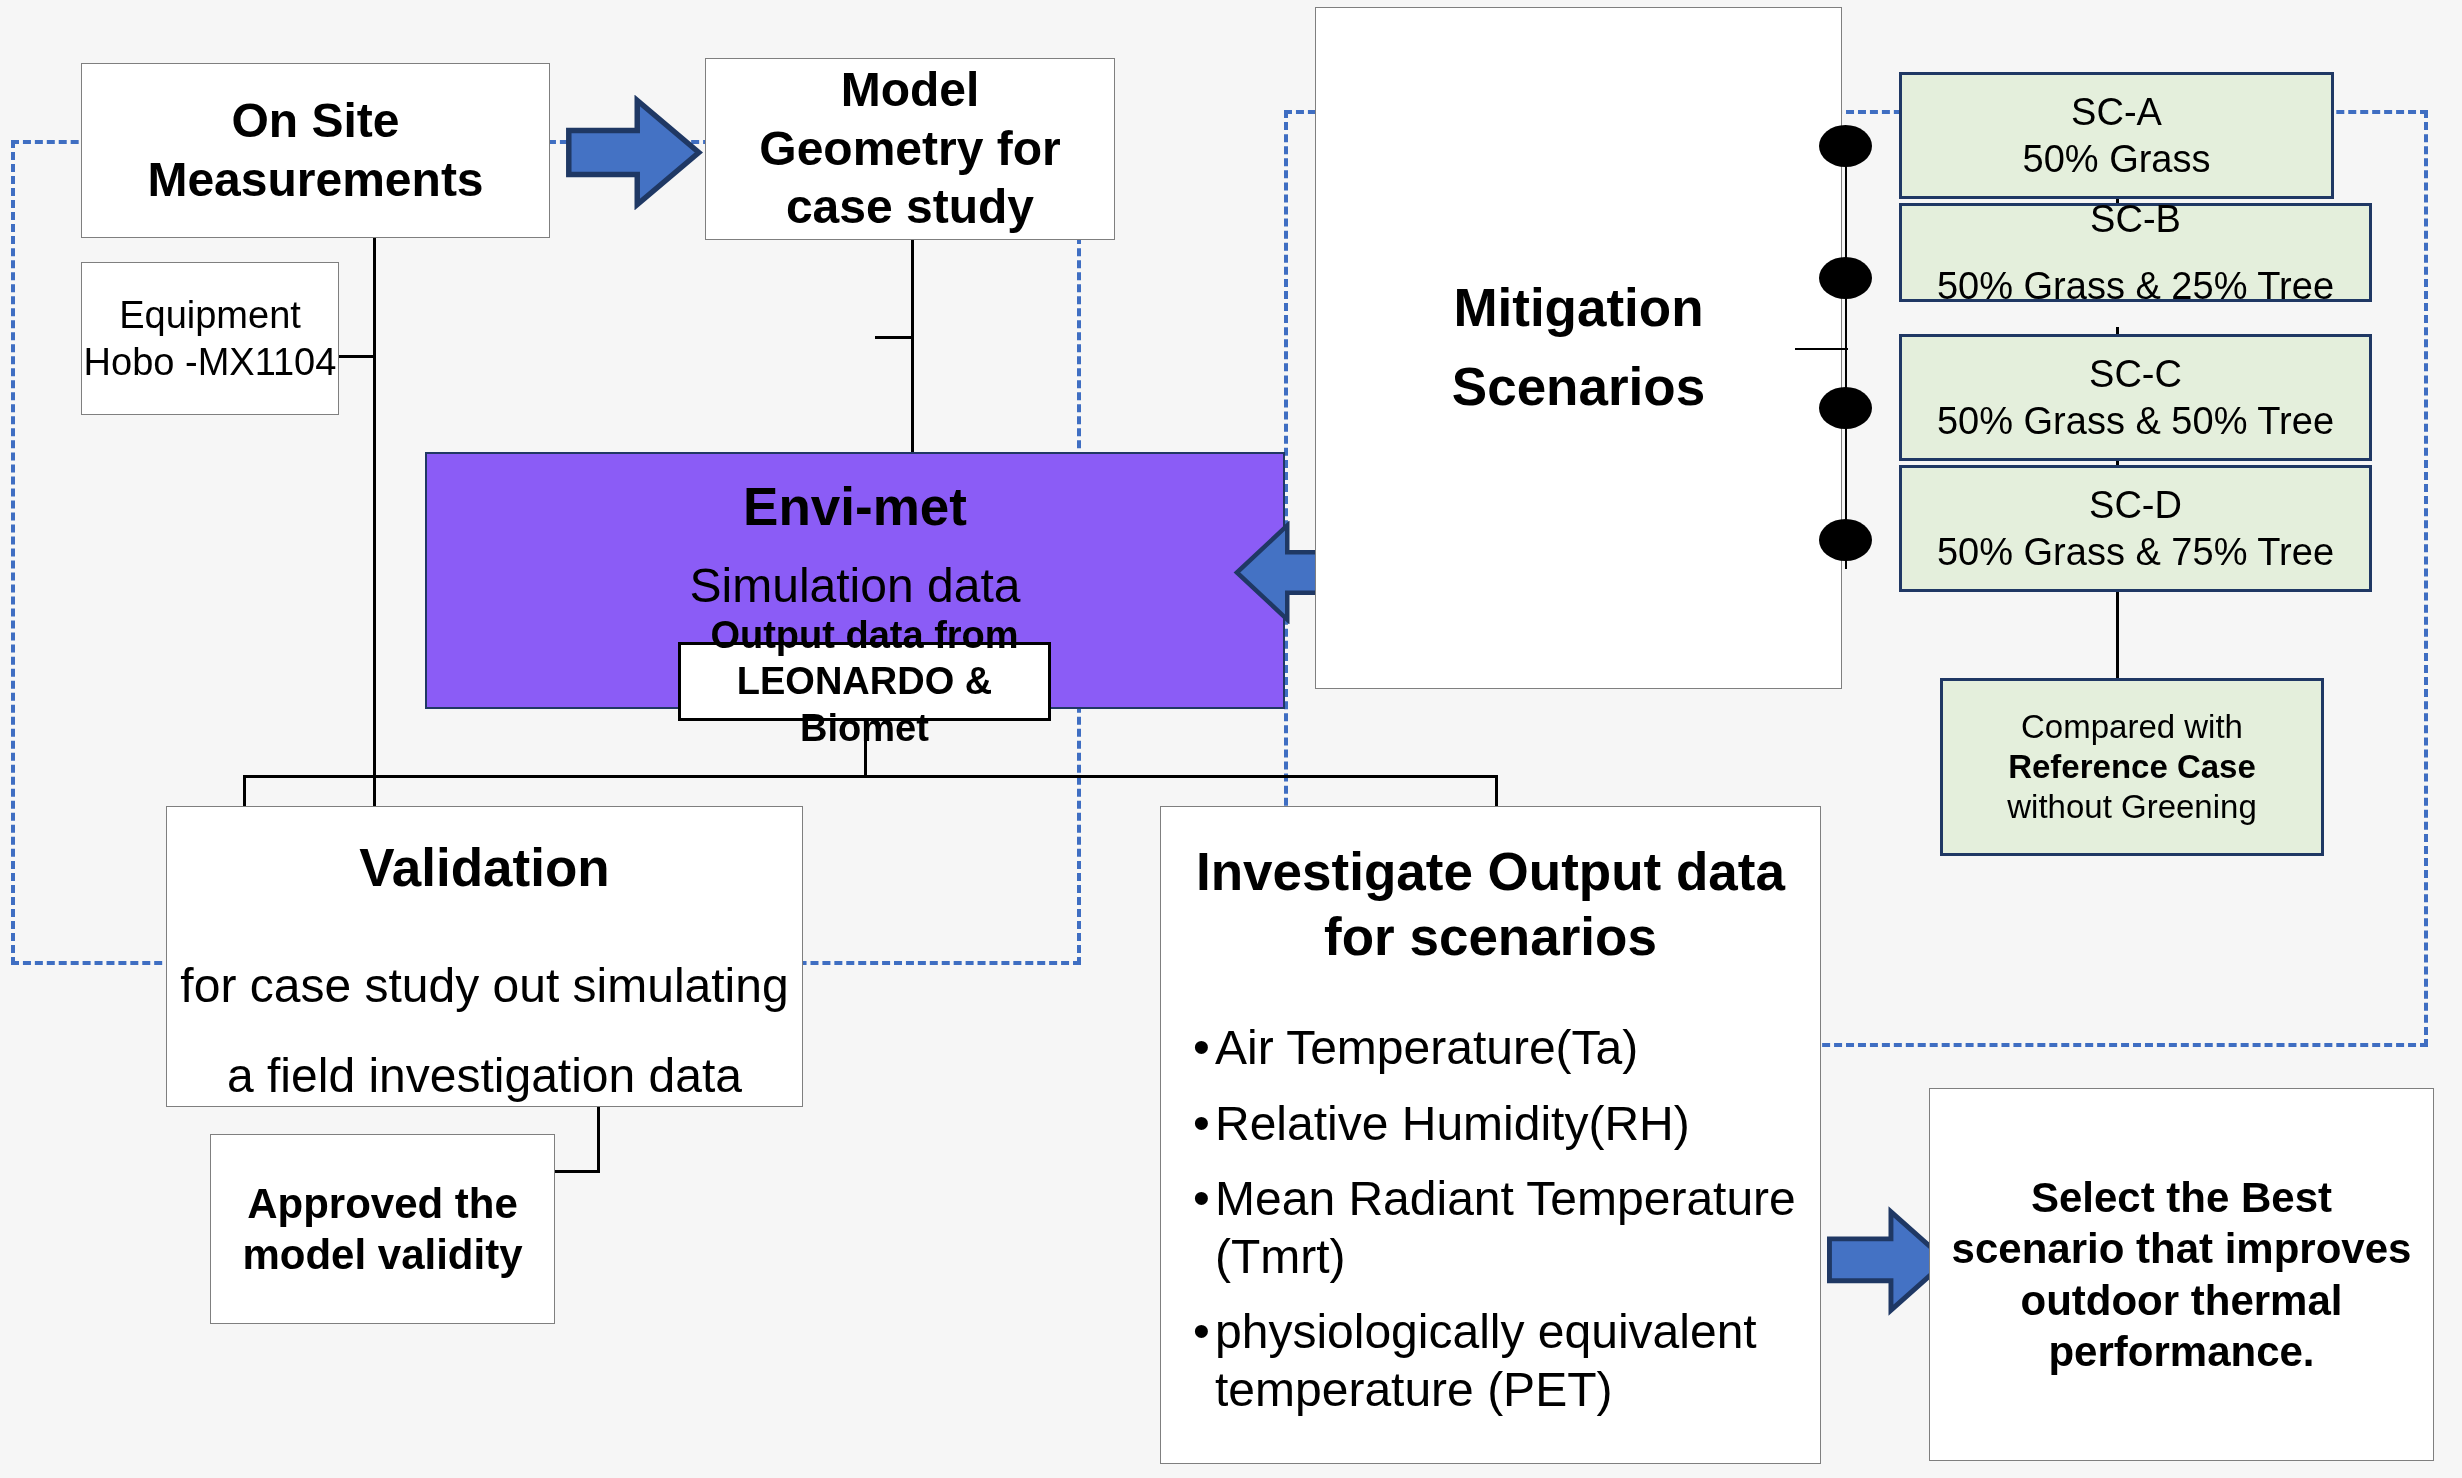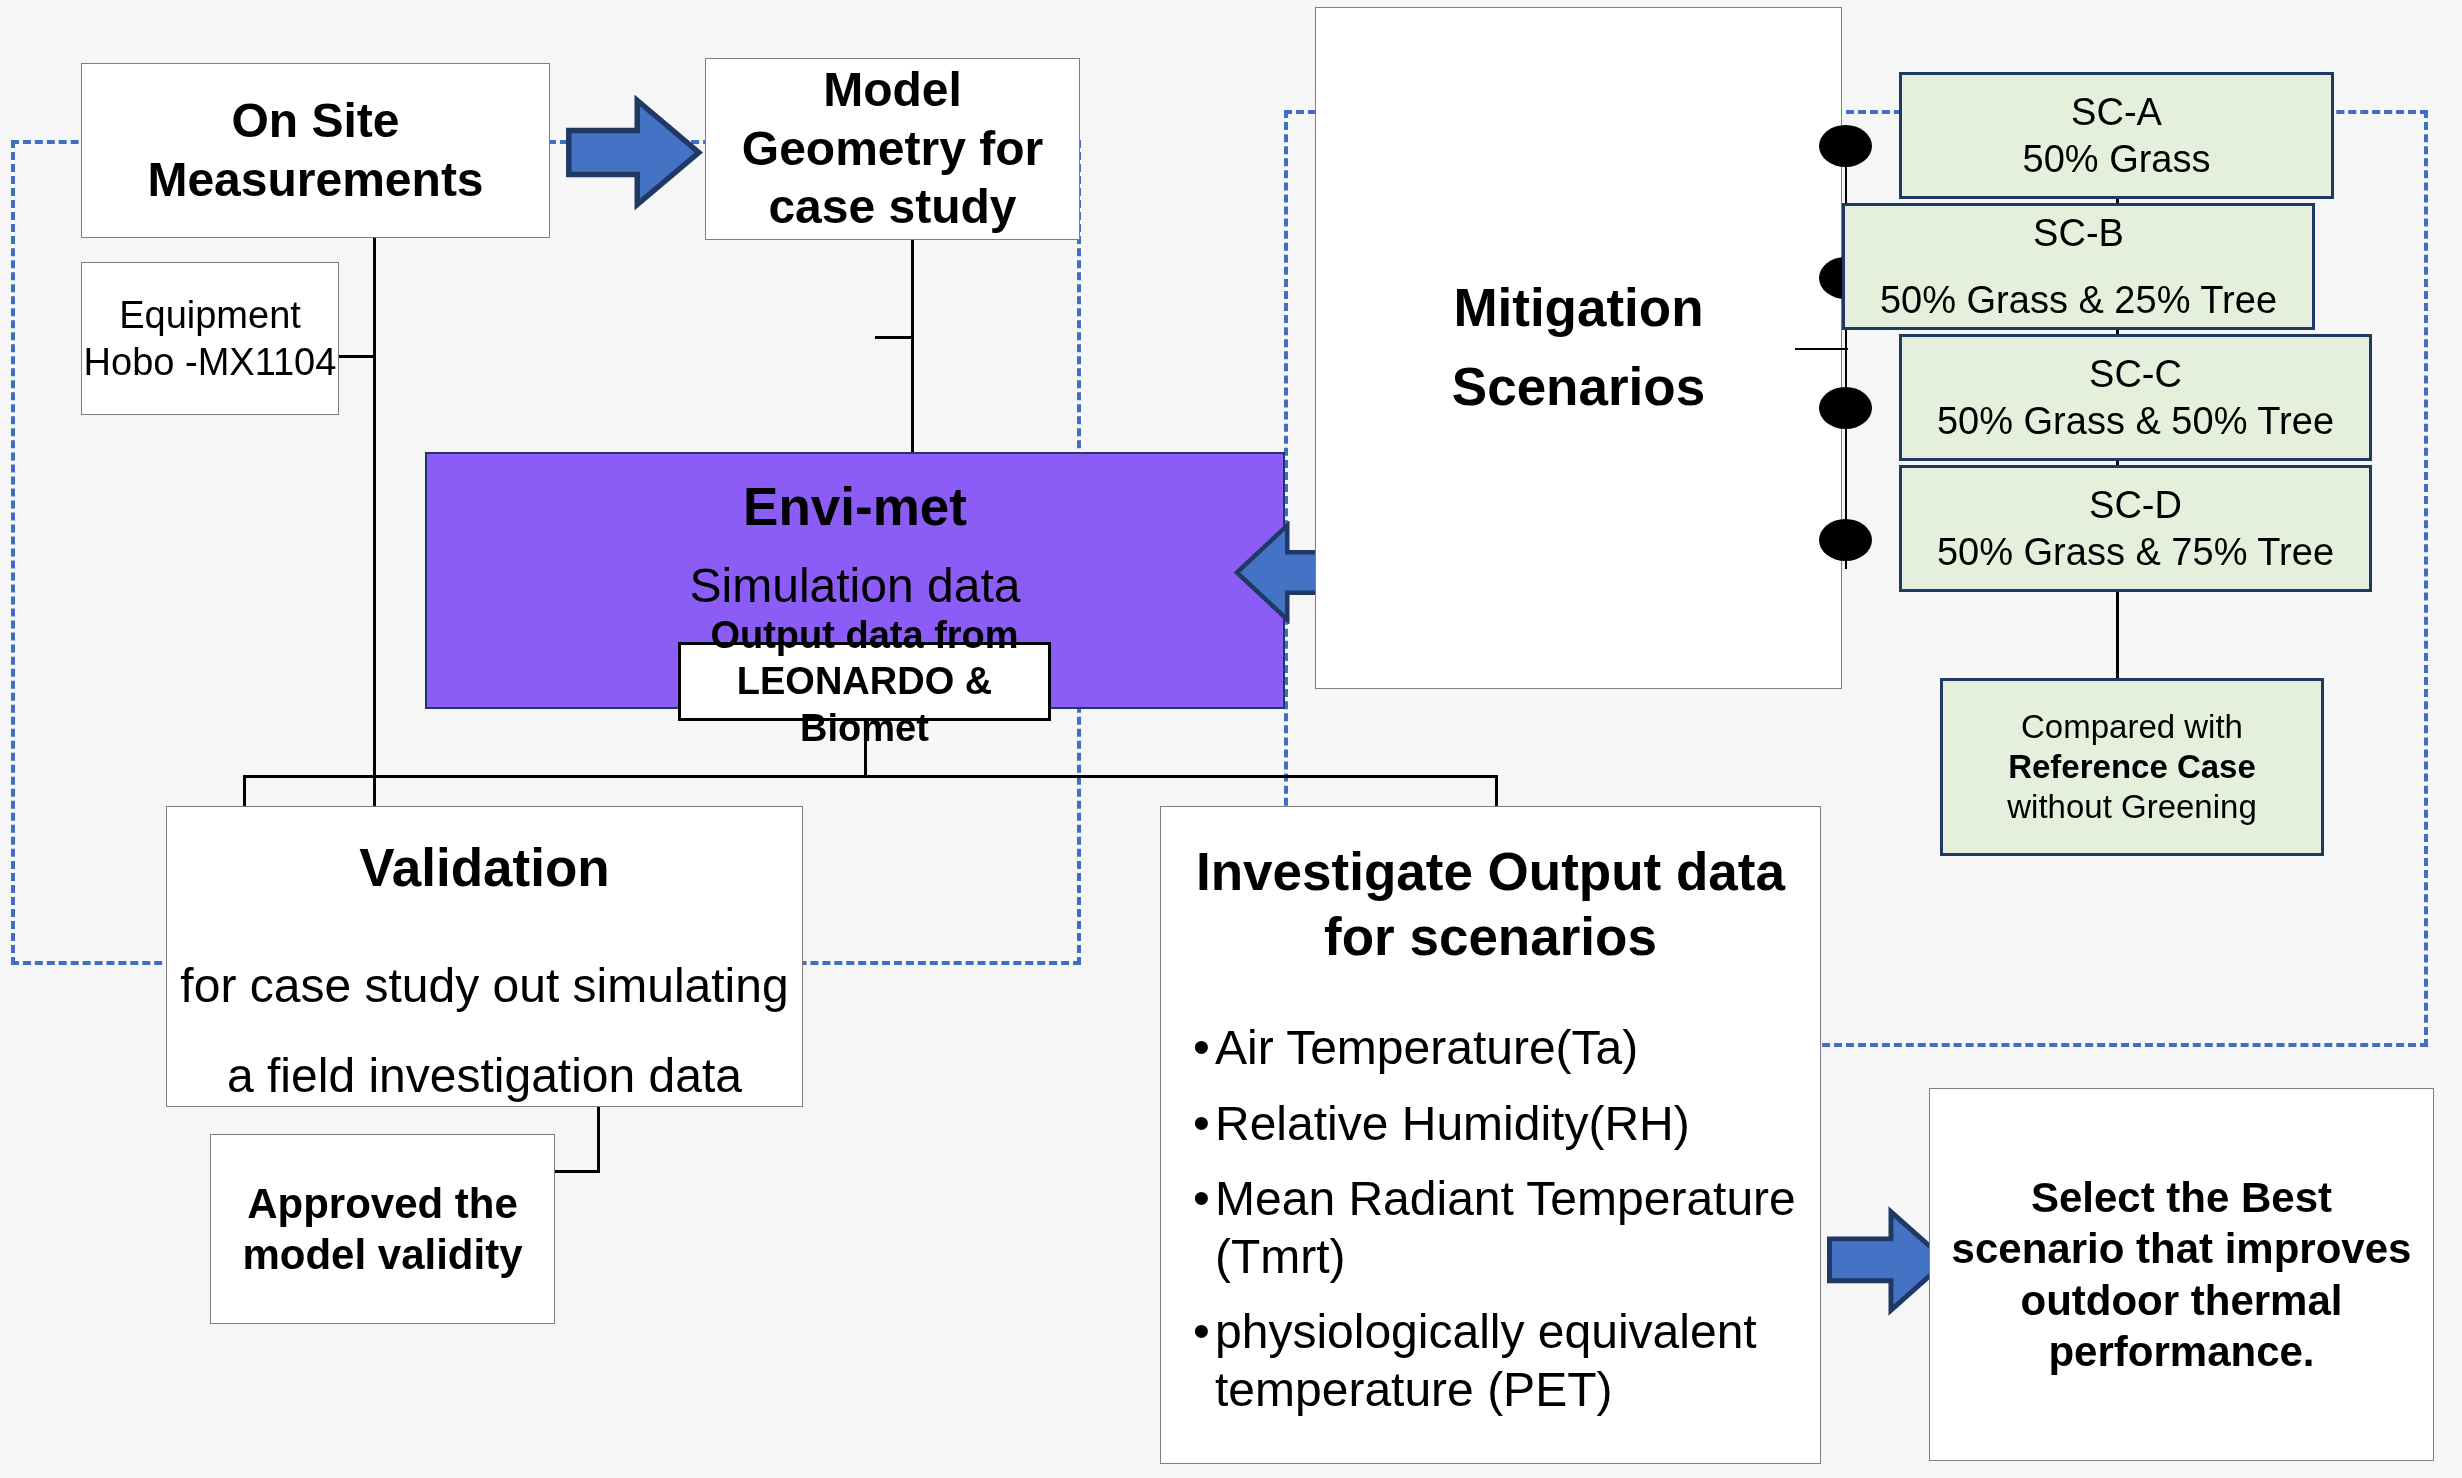--- a/index.html
+++ b/index.html
@@ -77,21 +77,21 @@
 
   <div class="box b-thin t-lg" style="left:81px;top:262px;width:258px;height:153px;">
     <div>Equipment</div>
     <div>Hobo -MX1104</div>
   </div>
 
   <svg class="arrow" style="left:566px;top:95px;" width="137" height="115" viewBox="0 0 100 84">
     <polygon points="2,26 52,26 52,4 97,42 52,80 52,58 2,58" fill="#4472c4" stroke="#1f3864" stroke-width="4" stroke-linejoin="miter"></polygon>
   </svg>
 
-  <div class="box b-thin t-xxl bold" style="left:705px;top:58px;width:375px;height:182px;">
+  <div class="box b-thin t-xxl bold" style="left:705px;top:58px;width:410px;height:182px;">
     <div>Model</div>
     <div>Geometry for</div>
     <div>case study</div>
   </div>
 
 
   <div class="box b-navy" style="left:425px;top:452px;width:860px;height:257px;justify-content:flex-start;padding-top:20.5px;background:#8b5cf6;">
     <div class="t-huge bold">Envi-met</div>
     <div class="t-xxl" style="margin-top:18px;">Simulation data</div>
   </div>
@@ -132,21 +132,21 @@
   <div class="ln ln-v" style="left:2116px;top:197px;height:31.5px;"></div>
   <div class="ln ln-v" style="left:2116px;top:327px;height:31.5px;"></div>
   <div class="ln ln-v" style="left:2116px;top:459px;height:31.5px;"></div>
   <div class="ln ln-v" style="left:2116px;top:590px;height:88px;"></div>
 
   <div class="box green t-lg" style="left:1899px;top:72px;width:435px;height:127px;">
     <div>SC-A</div>
     <div>50% Grass</div>
   </div>
 
-  <div class="box green t-lg" style="left:1842px;top:203px;width:473px;height:127px;gap:20px;">
+  <div class="box green t-lg" style="left:1899px;top:203px;width:473px;height:99px;gap:20px;">
     <div>SC-B</div>
     <div>50% Grass &amp; 25% Tree</div>
   </div>
 
   <div class="box green t-lg" style="left:1899px;top:334px;width:473px;height:127px;">
     <div>SC-C</div>
     <div>50% Grass &amp; 50% Tree</div>
   </div>
 
   <div class="box green t-lg" style="left:1899px;top:465px;width:473px;height:127px;">

